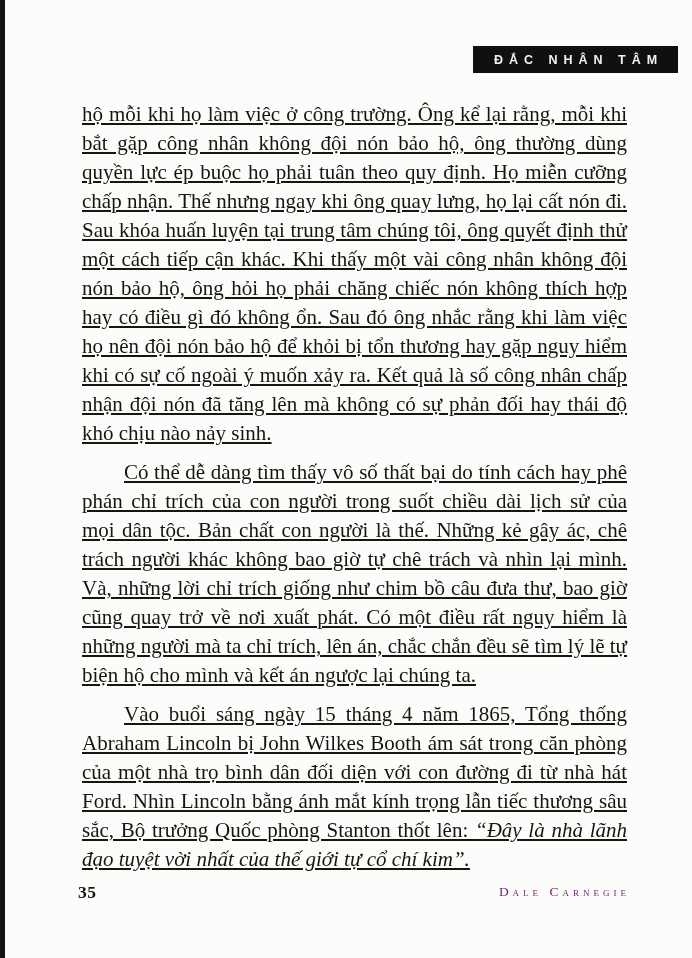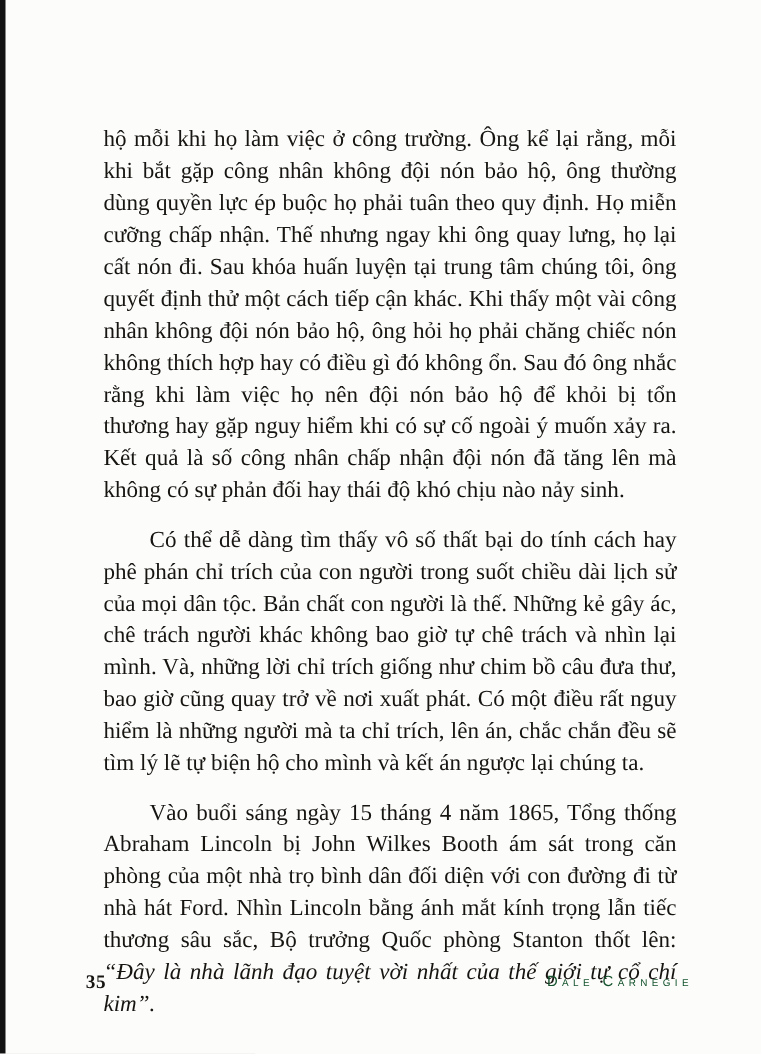--- a/index.html
+++ b/index.html
@@ -47,21 +47,22 @@
   .body-text {
     position: absolute;
     left: 78px;
     top: 96px;
     width: 553px;
     font-size: 21px;
     line-height: 29px;
     text-align: justify;
   }
   .body-text p {
-    margin: 16px;
+    margin: 4px;
+    text-decoration: underline;
   }
   .body-text p.indent {
     text-indent: 42px;
     margin-top: 10px;
   }
   .quote-italic {
     font-style: italic;
   }
   .page-number {
     position: absolute;
@@ -70,35 +71,38 @@
     width: 553px;
     text-align: left;
     font-size: 17.5px;
     font-weight: bold;
     letter-spacing: 0.5px;
   }
   .author-name {
     position: absolute;
     top: 884px;
     right: 62px;
-    font-family: Liberation Sans, sans-serif;
+    font-family: Liberation Serif, serif;
     font-size: 13.5px;
     font-variant: small-caps;
     letter-spacing: 4px;
-    color: #14532d;
+    color: #701a75;
     white-space: nowrap;
   }
 </style>
 </head>
 <body>
 
 <div class="page">
 
   <div class="left-strip"></div>
 
+  <div class="header-bar">
+    <span class="header-title">ĐẮC NHÂN TÂM</span>
+  </div>
 
   <div class="body-text">
     <p>hộ mỗi khi họ làm việc ở công trường. Ông kể lại rằng, mỗi khi bắt gặp công nhân không đội nón bảo hộ, ông thường dùng quyền lực ép buộc họ phải tuân theo quy định. Họ miễn cưỡng chấp nhận. Thế nhưng ngay khi ông quay lưng, họ lại cất nón đi. Sau khóa huấn luyện tại trung tâm chúng tôi, ông quyết định thử một cách tiếp cận khác. Khi thấy một vài công nhân không đội nón bảo hộ, ông hỏi họ phải chăng chiếc nón không thích hợp hay có điều gì đó không ổn. Sau đó ông nhắc rằng khi làm việc họ nên đội nón bảo hộ để khỏi bị tổn thương hay gặp nguy hiểm khi có sự cố ngoài ý muốn xảy ra. Kết quả là số công nhân chấp nhận đội nón đã tăng lên mà không có sự phản đối hay thái độ khó chịu nào nảy sinh.</p>
     <p class="indent">Có thể dễ dàng tìm thấy vô số thất bại do tính cách hay phê phán chỉ trích của con người trong suốt chiều dài lịch sử của mọi dân tộc. Bản chất con người là thế. Những kẻ gây ác, chê trách người khác không bao giờ tự chê trách và nhìn lại mình. Và, những lời chỉ trích giống như chim bồ câu đưa thư, bao giờ cũng quay trở về nơi xuất phát. Có một điều rất nguy hiểm là những người mà ta chỉ trích, lên án, chắc chắn đều sẽ tìm lý lẽ tự biện hộ cho mình và kết án ngược lại chúng ta.</p>
     <p class="indent"><span>Vào buổi sáng ngày 15 tháng 4 năm 1865, Tổng thống Abraham Lincoln bị John Wilkes Booth ám sát trong căn phòng của một nhà trọ bình dân đối diện với con đường đi từ nhà hát Ford. Nhìn Lincoln bằng ánh mắt kính trọng lẫn tiếc thương sâu sắc, Bộ trưởng Quốc phòng Stanton thốt lên: </span><span class="quote-italic">“Đây là nhà lãnh đạo tuyệt vời nhất của thế giới tự cổ chí kim”.</span></p>
   </div>
 
   <div class="page-number">35</div>
 
   <div class="author-name">Dale Carnegie</div>

